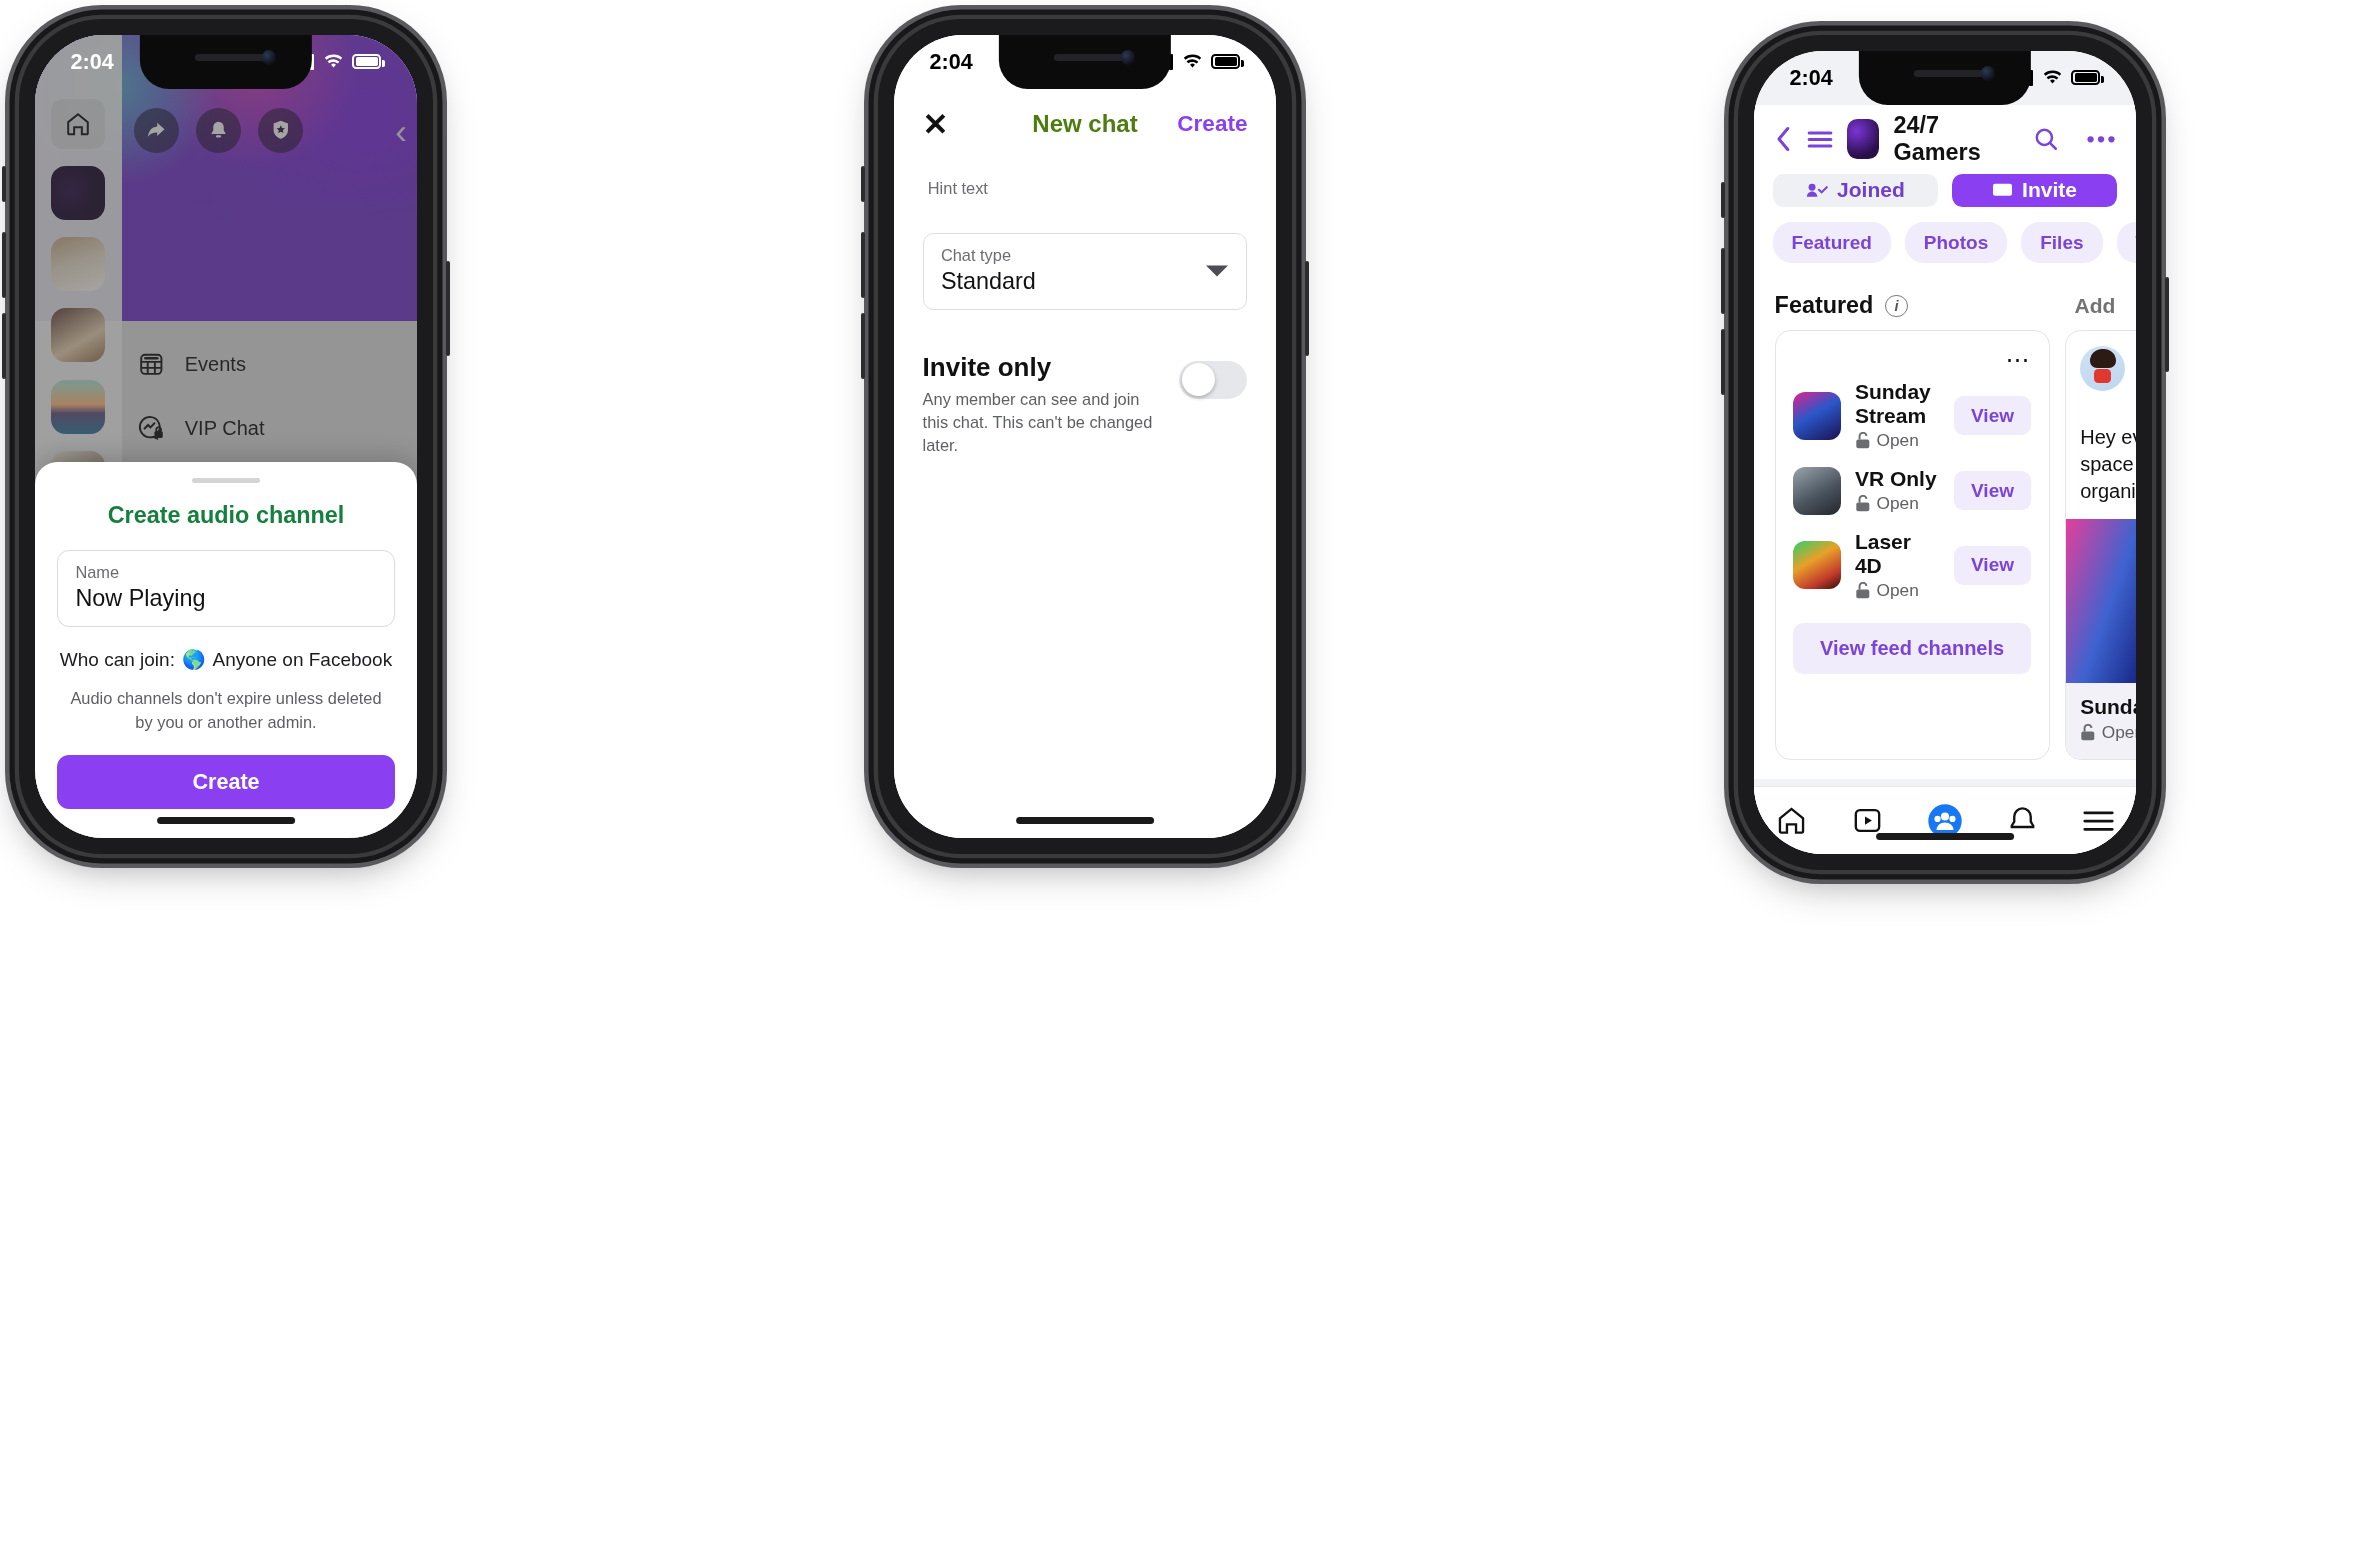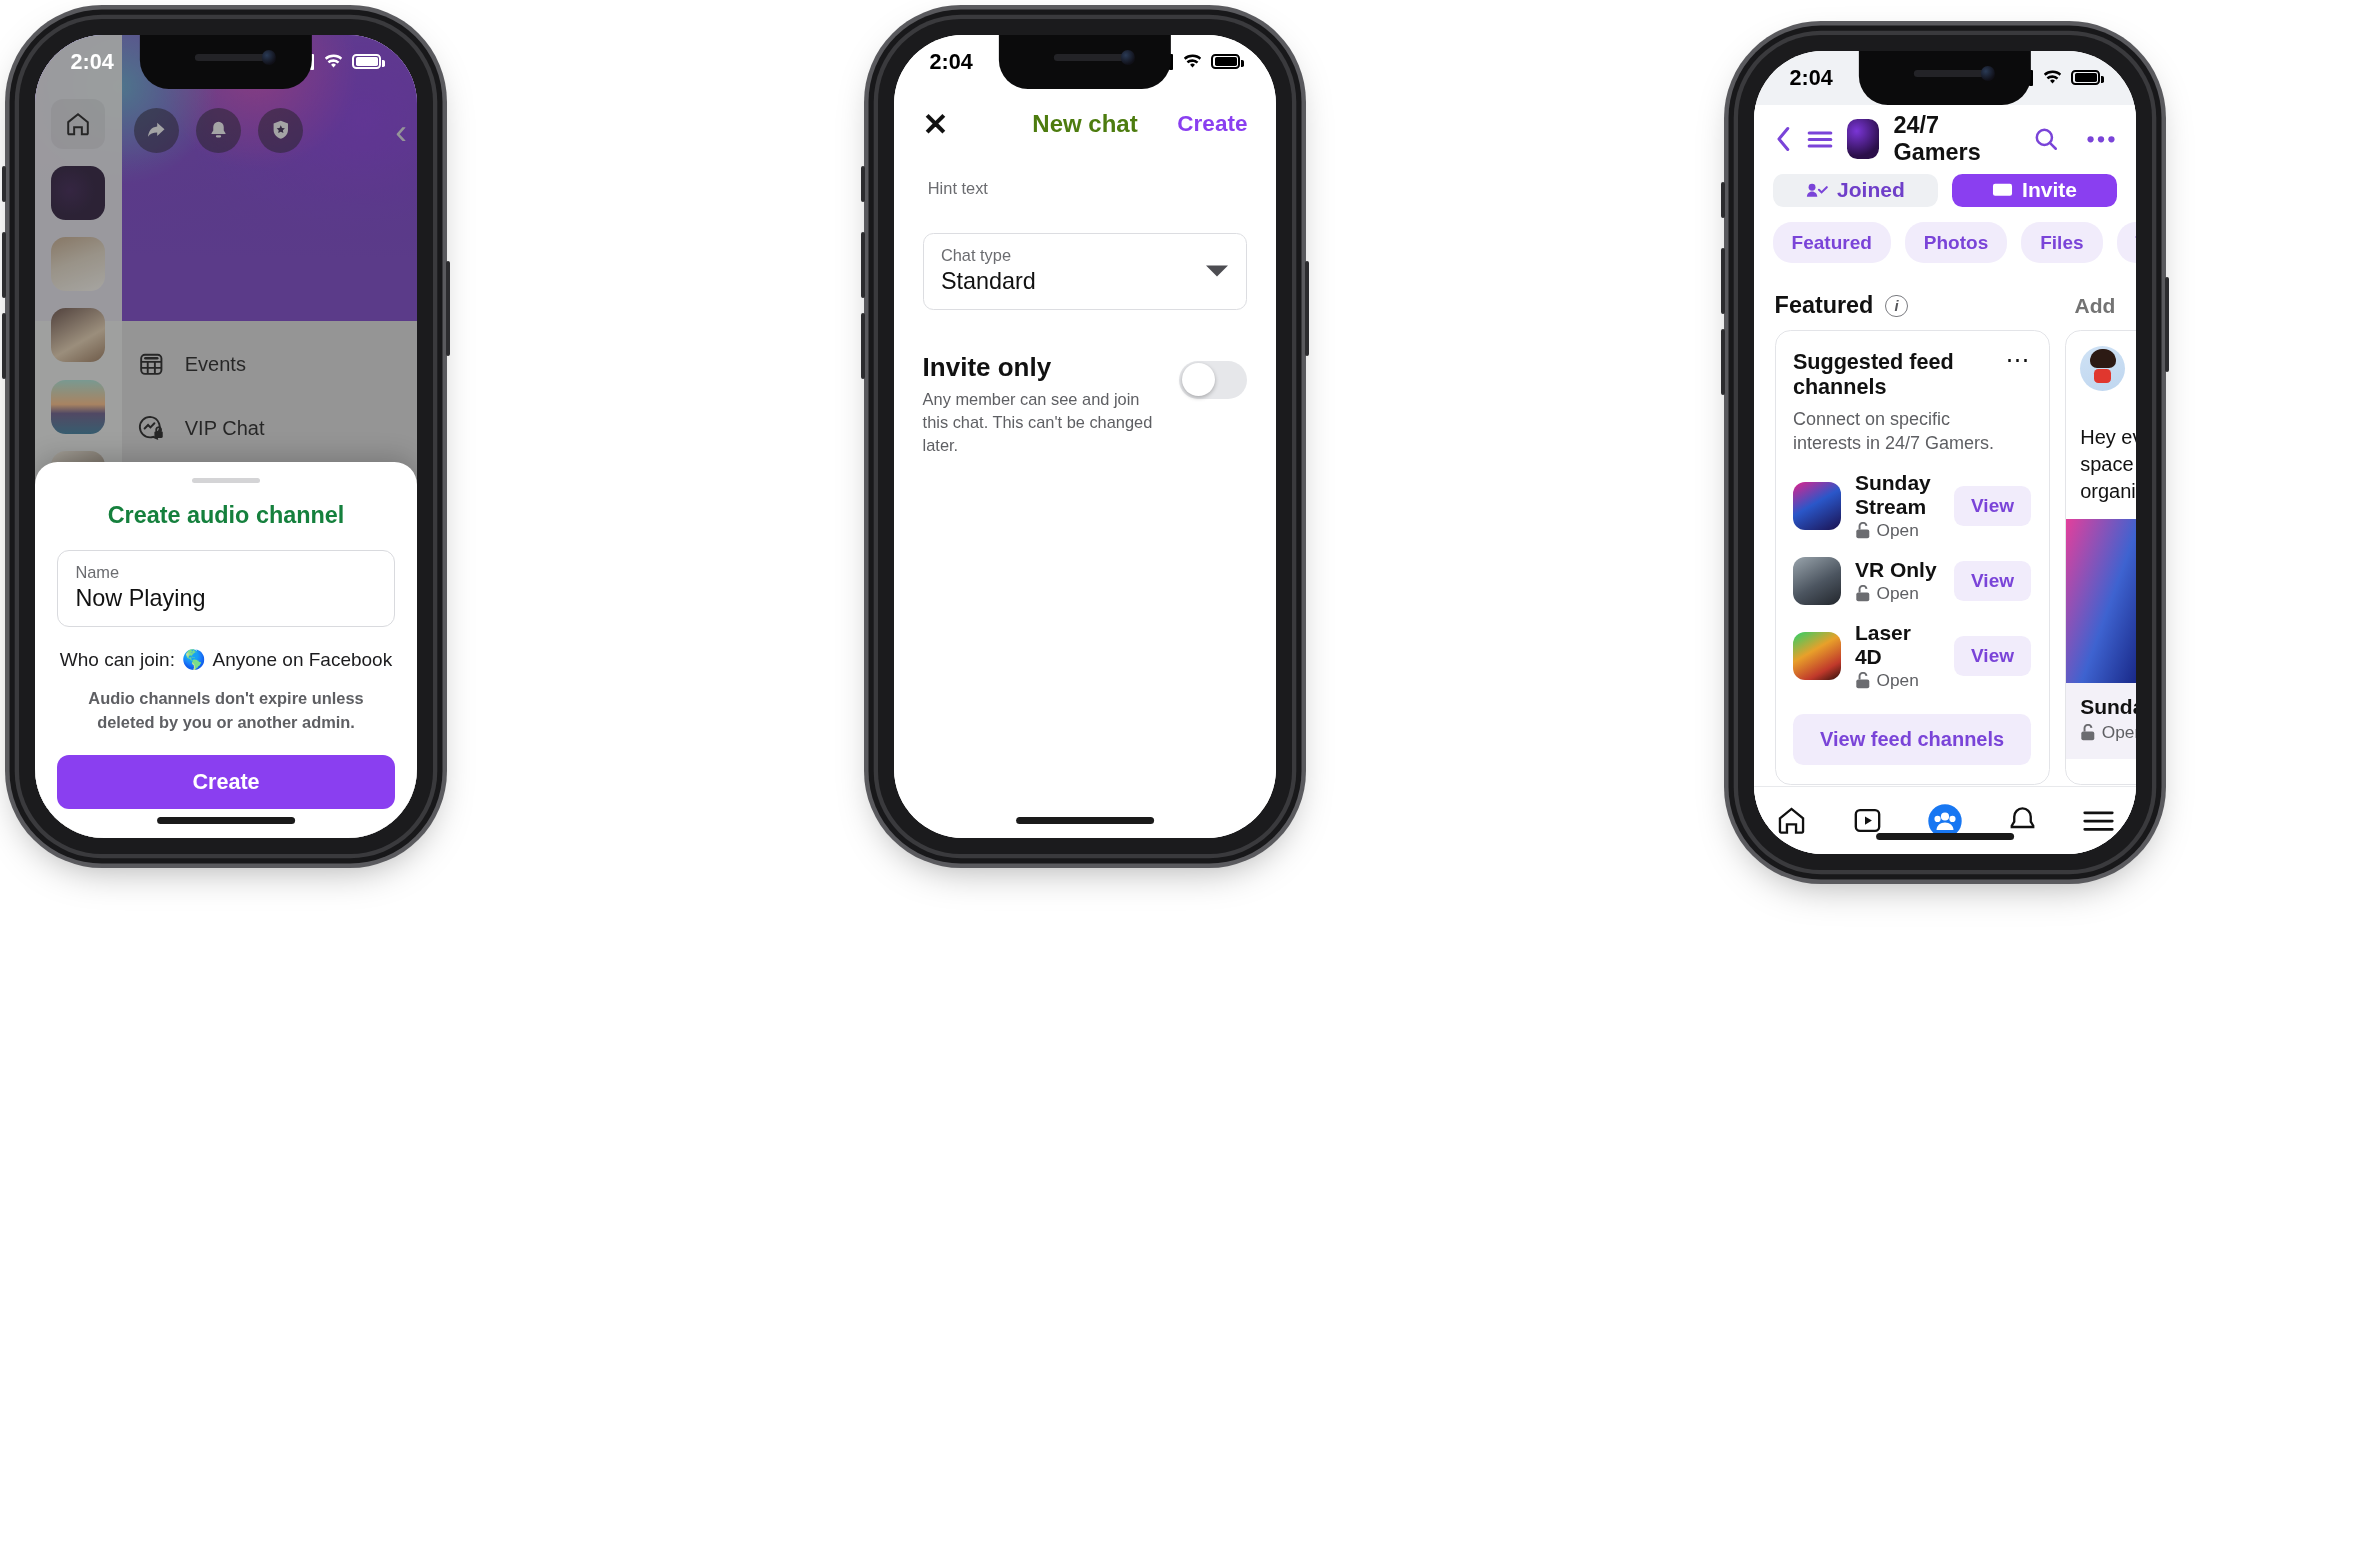--- a/index.html
+++ b/index.html
@@ -137,21 +137,21 @@
   }
   .sheet-grab { width:68px; height:5.2px; border-radius:3.5px; background:#d4d4d6; margin:0 auto 19px;}
   .sheet-title { text-align:center; font-size:23.4px; font-weight:700; color:#15803d; margin-bottom:21px;}
   .field {
     border:0.9px solid #d9dade; border-radius:12px; padding:12px 17.3px 14px;
   }
   .field-label { font-size:16.4px; color:#6b6c70; }
   .field-value { font-size:23.4px; color:#111; margin-top:3.5px; }
   .who-line { text-align:center; font-size:19px; color:#1c1c1e; margin:21px 0 15.6px;
               display:flex; align-items:center; justify-content:center; gap:7px;}
-  .note { text-align:center; font-size:16.4px; color:#5e5f63; line-height:1.45; padding:0 12px;font-weight:bold;}
+  .note { text-align:center; font-size:16.4px; color:#5e5f63; line-height:1.45; padding:0 12px;}
   .btn-primary {
     margin-top:21px; height:54px; border-radius:12px; background:#8a3ff0;
     display:flex; align-items:center; justify-content:center;
     color:#fff; font-size:21.6px; font-weight:700;
   }
 
   
   #phone2 { left: 878px; top: 19px; width: 414px; height: 835px; }
   .p2-screen { position:absolute; inset:0; background:#fff; }
   .p2-nav { position:absolute; top:54px; left:0; right:0; height:71px;
@@ -534,24 +534,20 @@
         <div class="sec-head">
           <span class="sec-title">Featured</span>
           <span class="info-i">i</span>
           <span class="add-link">Add</span>
         </div>
 
         <div class="cards">
 
           <div class="card">
             <div class="card-h">
-              <div>
-                <div class="card-title">Suggested feed channels</div>
-                <div class="card-sub">Connect on specific interests in 24/7 Gamers.</div>
-              </div>
               <span class="dots">⋯</span>
             </div>
 
             <div class="ch-row">
               <span class="ch-thumb" style="background:linear-gradient(150deg,#e0238c 0%,#2a57c9 45%,#1b1150 100%);"></span>
               <span>
                 <span class="ch-name">Sunday Stream</span>
                 <span class="ch-meta">
                   <svg width="15.6" height="17.3" viewBox="0 0 14 16" fill="#6b6c70">
                       <rect x="1" y="7" width="12" height="8" rx="1.8"></rect>

